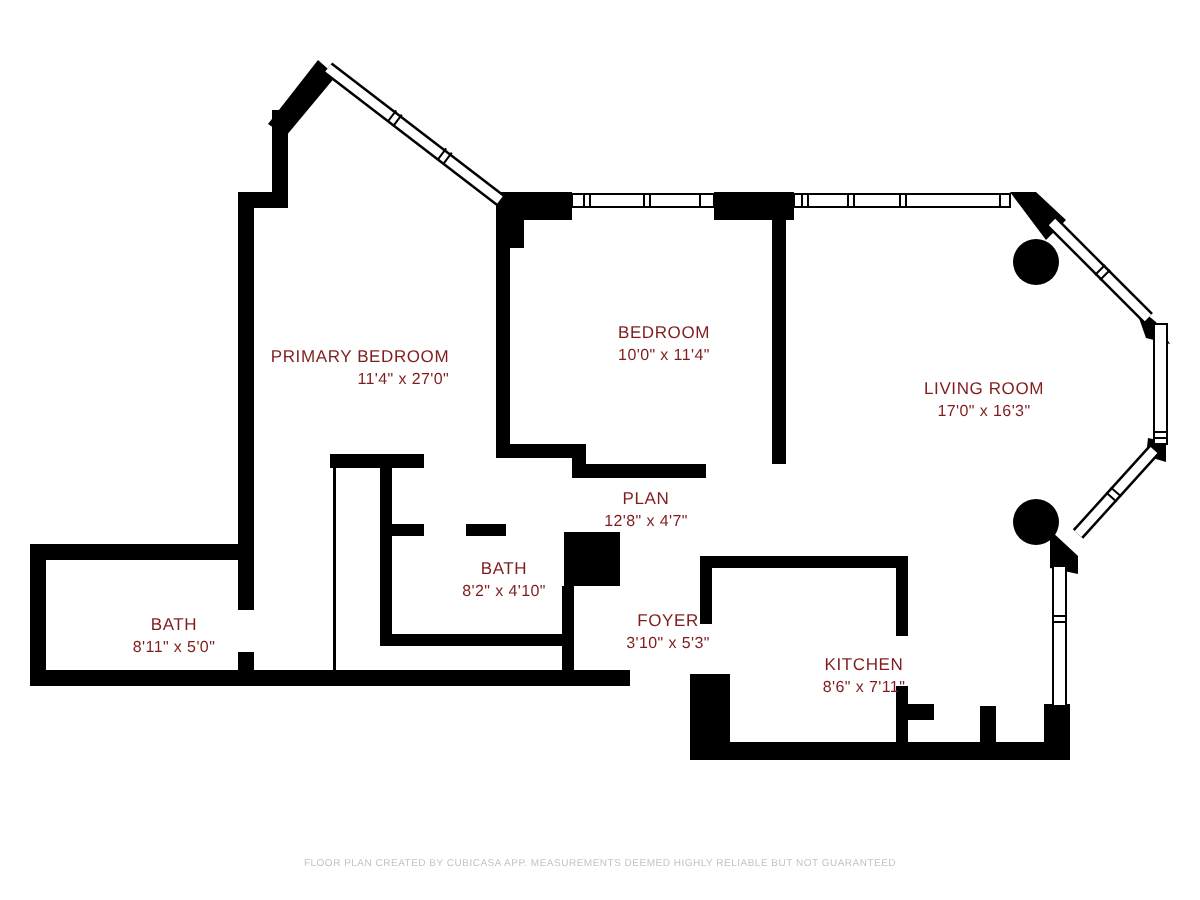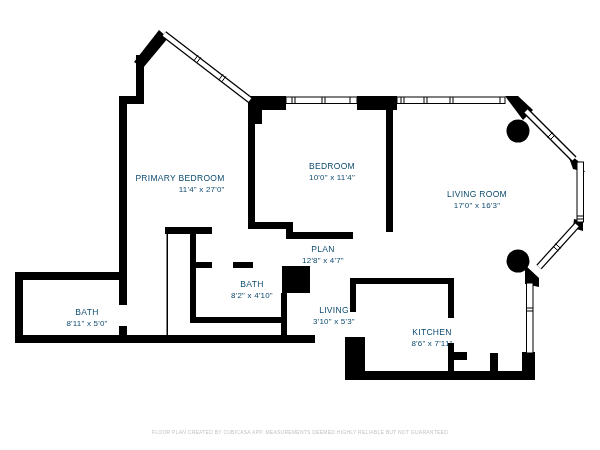--- a/index.html
+++ b/index.html
@@ -3,21 +3,21 @@
 <meta charset="utf-8">
 <style>
   html,body{margin:0;padding:0;}
   .canvas{
     position:relative;width:600px;height:450px;background:#ffffff;
     font-family:"Liberation Sans", sans-serif;overflow:hidden;
   }
   .plan-svg{position:absolute;left:0;top:0;}
   .room-label{
     position:absolute;transform:translate(-50%,-50%);
-    text-align:center;color:#0c4a6e;white-space:nowrap;pointer-events:none;
+    text-align:center;color:#7f1d1d;white-space:nowrap;pointer-events:none;
   }
   .room-label .room-name{
     display:block;font-size:8.5px;letter-spacing:.3px;line-height:11px;font-weight:400;
   }
   .room-label .room-dims{
     display:block;font-size:8px;letter-spacing:.2px;line-height:11px;
   }
   .footer-note{
     position:absolute;left:0;right:0;top:429px;text-align:center;
     font-size:5px;letter-spacing:.25px;color:#c3c3c3;
@@ -151,42 +151,42 @@
   <div class="room-label" style="left:180px;top:184px;text-align:right;">
     <span class="room-name">PRIMARY BEDROOM</span>
     <span class="room-dims">11'4" x 27'0"</span>
   </div>
 
   <div class="room-label" style="left:332px;top:172px;">
     <span class="room-name">BEDROOM</span>
     <span class="room-dims">10'0" x 11'4"</span>
   </div>
 
-  <div class="room-label" style="left:477px;top:200px;">
+  <div class="room-label" style="left:492px;top:200px;">
     <span class="room-name">LIVING ROOM</span>
     <span class="room-dims">17'0" x 16'3"</span>
   </div>
 
   <div class="room-label" style="left:323px;top:255px;">
     <span class="room-name">PLAN</span>
     <span class="room-dims">12'8" x 4'7"</span>
   </div>
 
   <div class="room-label" style="left:252px;top:290px;">
     <span class="room-name">BATH</span>
     <span class="room-dims">8'2" x 4'10"</span>
   </div>
 
   <div class="room-label" style="left:87px;top:318px;">
     <span class="room-name">BATH</span>
     <span class="room-dims">8'11" x 5'0"</span>
   </div>
 
   <div class="room-label" style="left:334px;top:316px;">
-    <span class="room-name">LIVING</span>
+    <span class="room-name">FOYER</span>
     <span class="room-dims">3'10" x 5'3"</span>
   </div>
 
   <div class="room-label" style="left:403px;top:338px;margin-left:29px;">
     <span class="room-name">KITCHEN</span>
     <span class="room-dims">8'6" x 7'11"</span>
   </div>
 
 
   <div class="footer-note">FLOOR PLAN CREATED BY CUBICASA APP. MEASUREMENTS DEEMED HIGHLY RELIABLE BUT NOT GUARANTEED</div>

